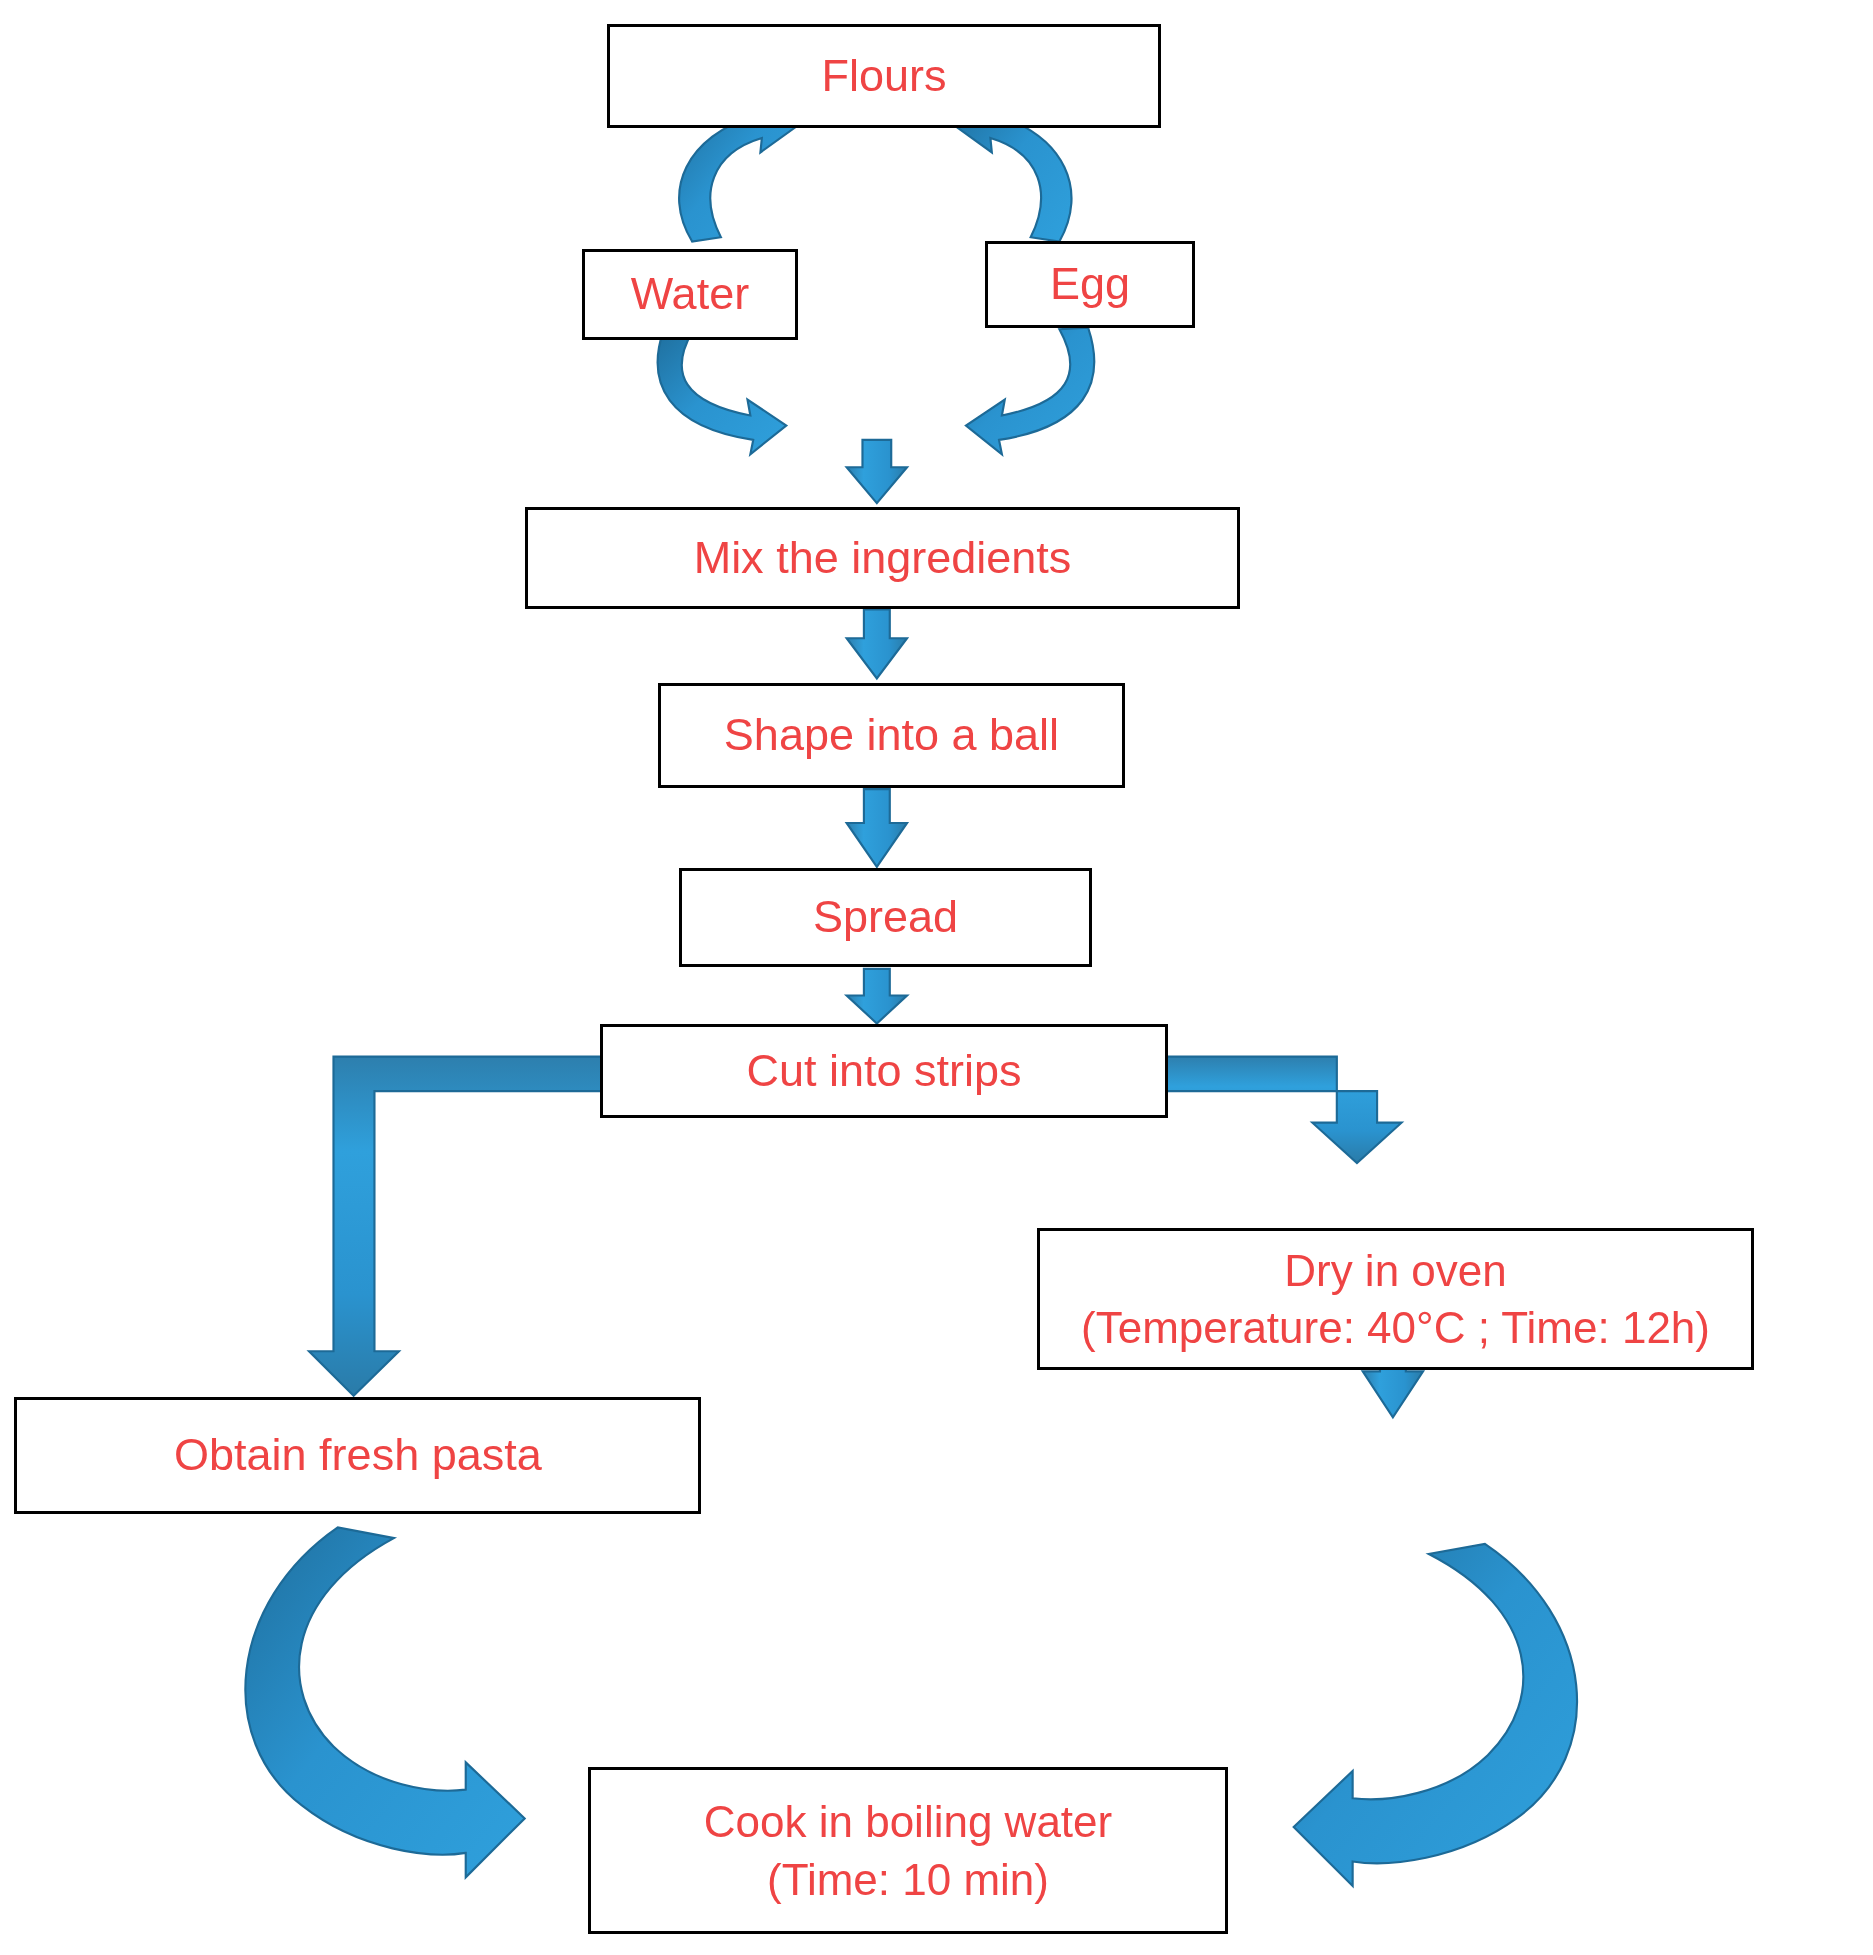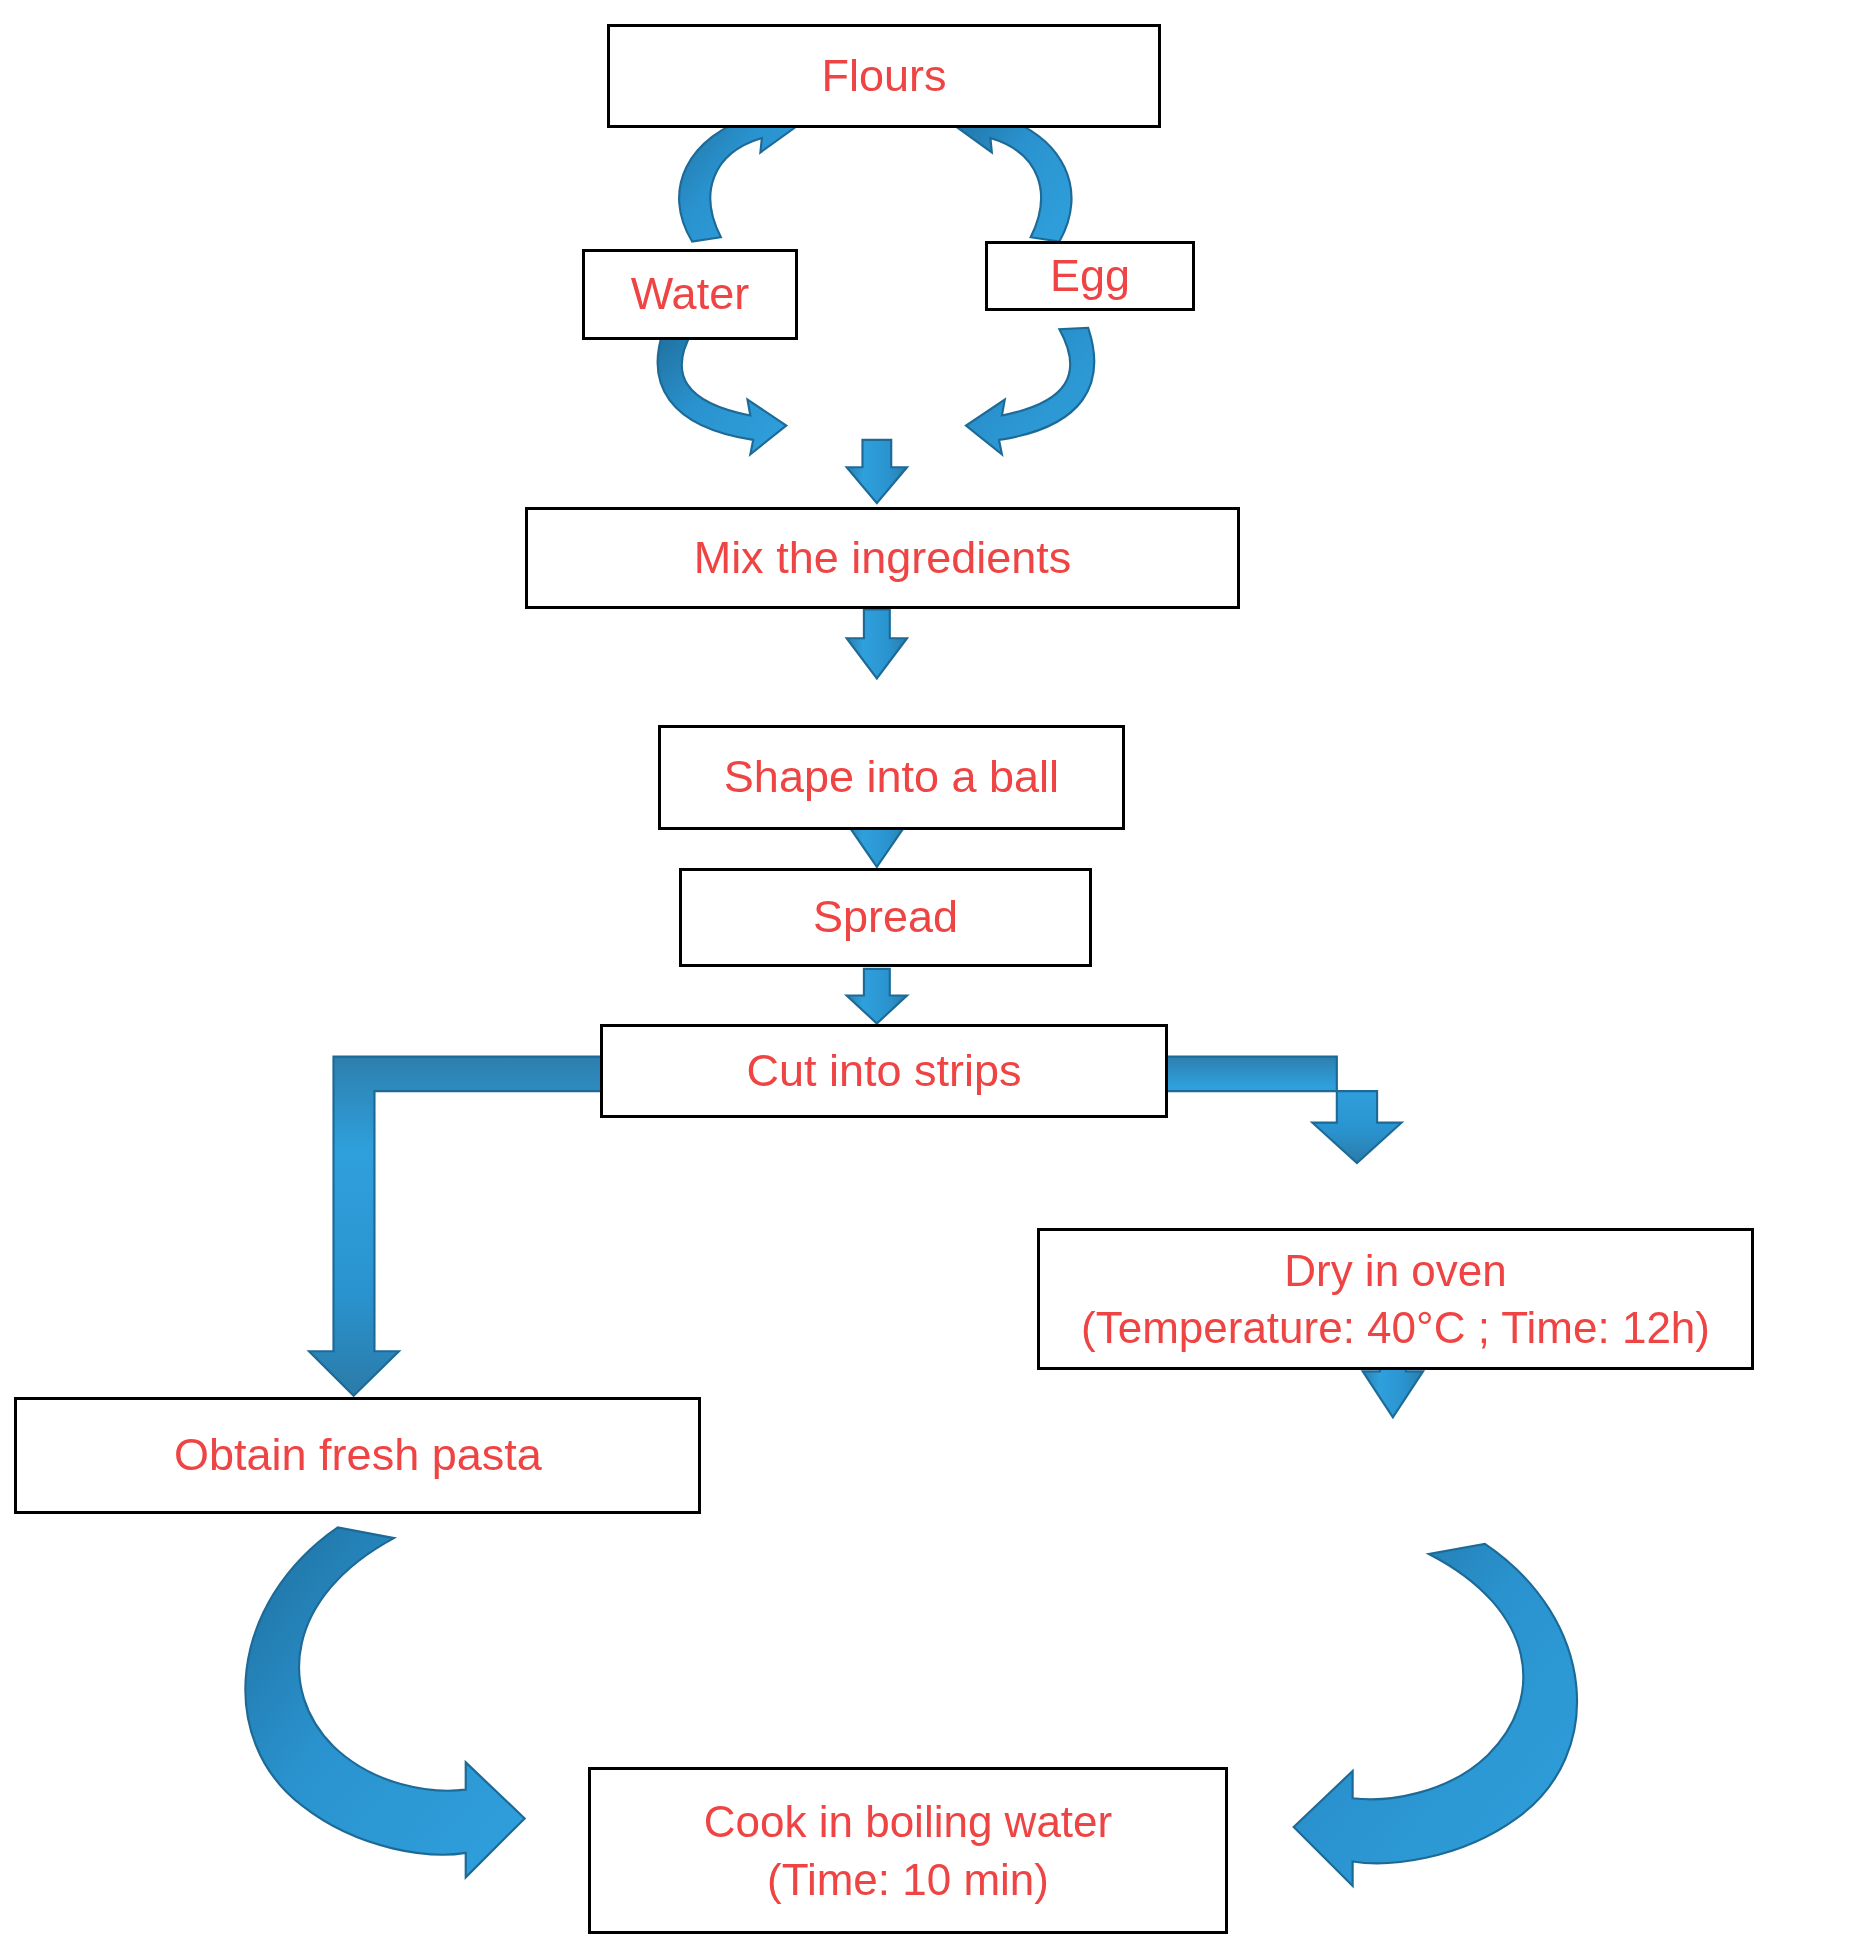--- a/index.html
+++ b/index.html
@@ -147,29 +147,29 @@
   </svg>
 
   <div class="box" style="left:607px; top:24px; width:554px; height:104px;">
     <span class="line">Flours</span>
   </div>
 
   <div class="box" style="left:582px; top:241px; width:216px; height:91px;margin-top:8px;">
     <span class="line">Water</span>
   </div>
 
-  <div class="box" style="left:985px; top:241px; width:210px; height:70px;">
+  <div class="box" style="left:985px; top:241px; width:210px; height:87px;">
     <span class="line">Egg</span>
   </div>
 
   <div class="box" style="left:525px; top:507px; width:715px; height:102px;">
     <span class="line">Mix the ingredients</span>
   </div>
 
-  <div class="box" style="left:658px; top:683px; width:467px; height:105px;margin-top:42px;">
+  <div class="box" style="left:658px; top:683px; width:467px; height:105px;">
     <span class="line">Shape into a ball</span>
   </div>
 
   <div class="box" style="left:679px; top:868px; width:413px; height:99px;">
     <span class="line">Spread</span>
   </div>
 
   <div class="box" style="left:600px; top:1024px; width:568px; height:94px;">
     <span class="line">Cut into strips</span>
   </div>

